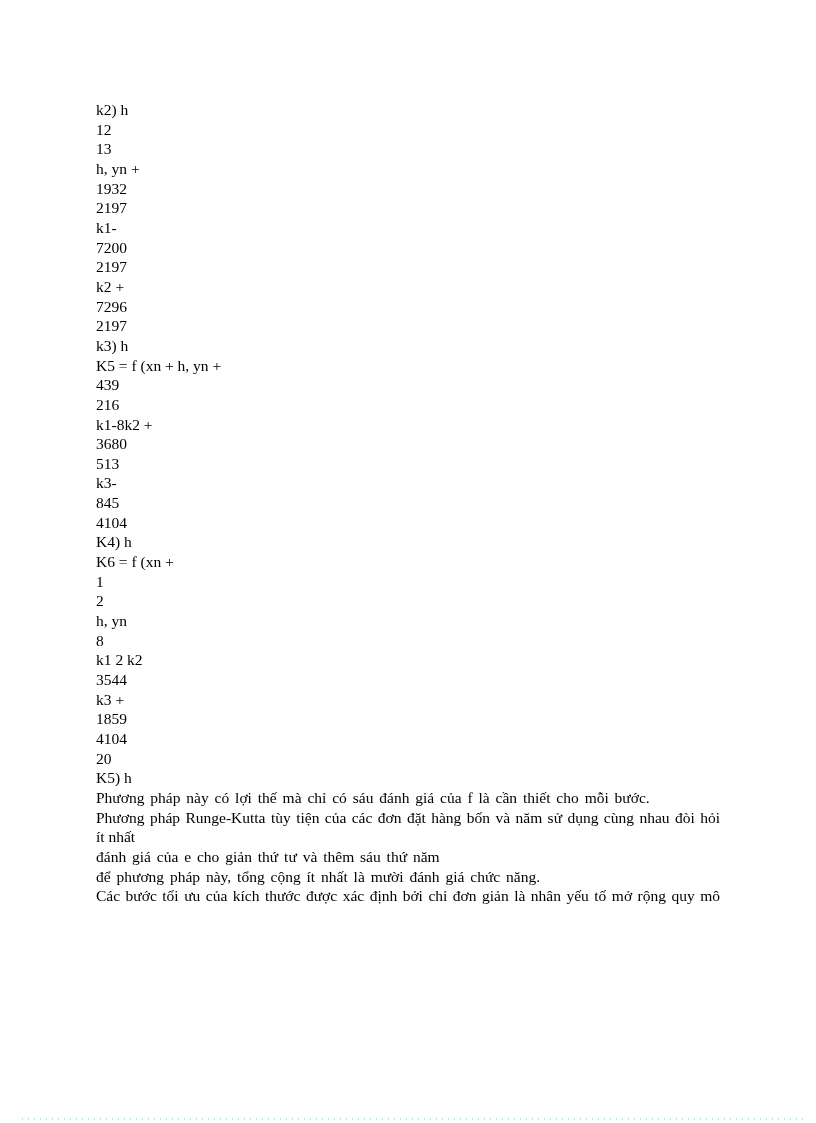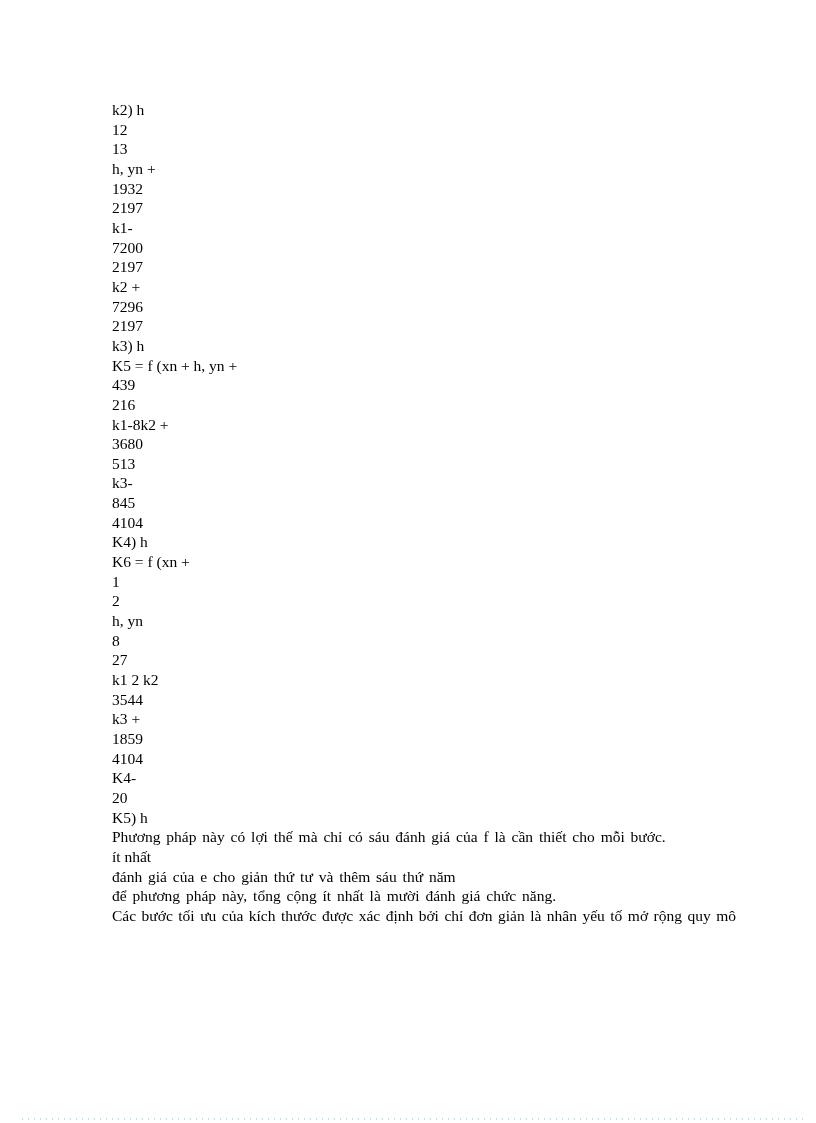--- a/index.html
+++ b/index.html
@@ -15,21 +15,21 @@
     font-family: "Liberation Serif", "DejaVu Serif", serif;
   }
   .page {
     position: absolute;
     inset: 0;
     background: #ffffff;
   }
   .text-block {
     position: absolute;
     top: 100px;
-    left: 112px;
+    left: 96px;
     width: 624px;
     color: #000000;
     font-size: 15.5px;
     line-height: 19.65px;
   }
   .text-line {
     white-space: pre-wrap;
     min-height: 19.65px;
   }
   
@@ -76,29 +76,28 @@
       <div class="text-line">513</div>
       <div class="text-line">k3-</div>
       <div class="text-line">845</div>
       <div class="text-line">4104</div>
       <div class="text-line">K4) h</div>
       <div class="text-line">K6 = f (xn +</div>
       <div class="text-line">1</div>
       <div class="text-line">2</div>
       <div class="text-line">h, yn</div>
       <div class="text-line">8</div>
-      <div class="text-line">27</div>
       <div class="text-line">k1 2 k2</div>
       <div class="text-line">3544</div>
       <div class="text-line">k3 +</div>
       <div class="text-line">1859</div>
       <div class="text-line">4104</div>
-      <div class="text-line">K4-</div>
       <div class="text-line">20</div>
       <div class="text-line">K5) h</div>
       <div class="text-line spread">Phương pháp này có lợi thế mà chỉ có sáu đánh giá của f là cần thiết cho mỗi bước.</div>
+      <div class="text-line justify">Phương pháp Runge-Kutta tùy tiện của các đơn đặt hàng bốn và năm sử dụng cùng nhau đòi hỏi</div>
       <div class="text-line">ít nhất</div>
       <div class="text-line spread">đánh giá của e cho giản thứ tư và thêm sáu thứ năm</div>
       <div class="text-line spread">để phương pháp này, tổng cộng ít nhất là mười đánh giá chức năng.</div>
       <div class="text-line justify">Các bước tối ưu của kích thước được xác định bởi chỉ đơn giản là nhân yếu tố mở rộng quy mô</div>
     </div>
   <div class="page-break-dotted-line" style="background-image: repeating-linear-gradient(to right, rgb(176, 238, 192) 0px, rgb(176, 238, 192) 1px, transparent 1px, transparent 6px);"></div>
 </div>
 
 </body></html>

